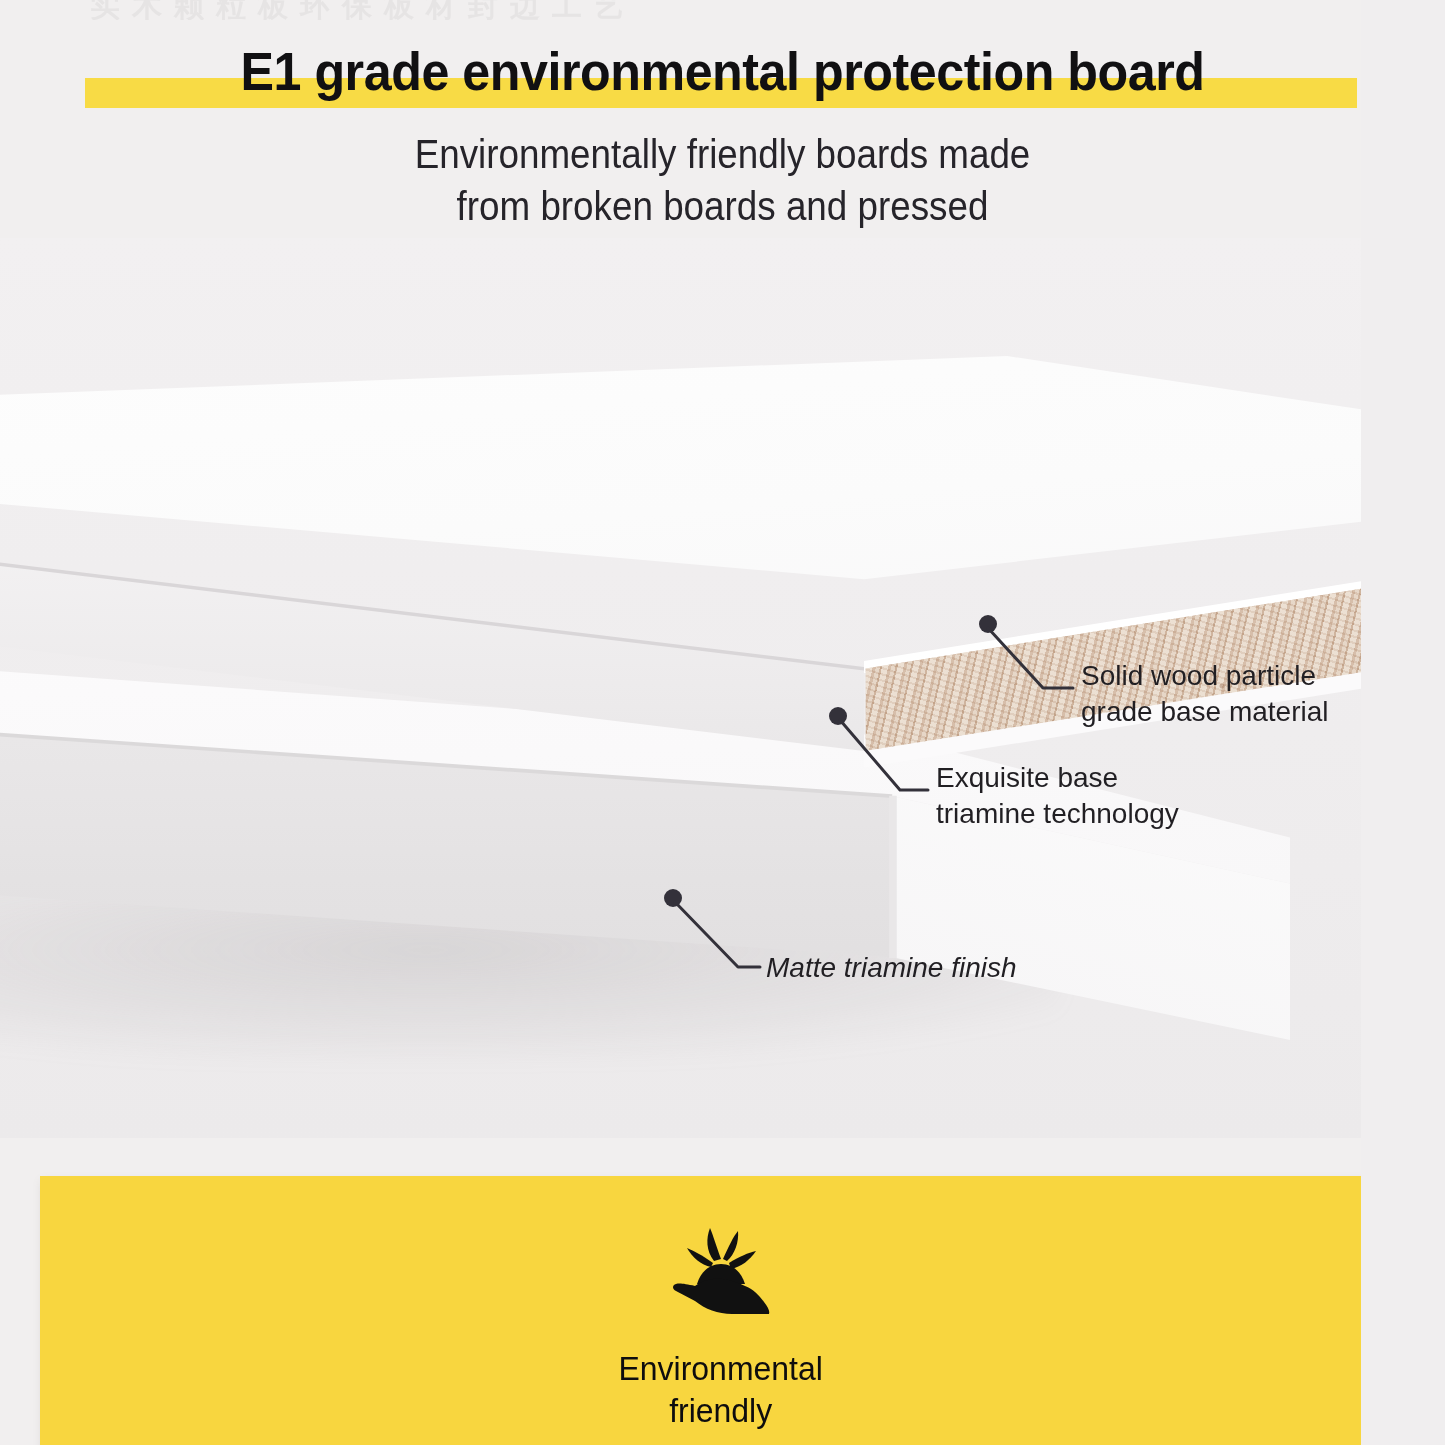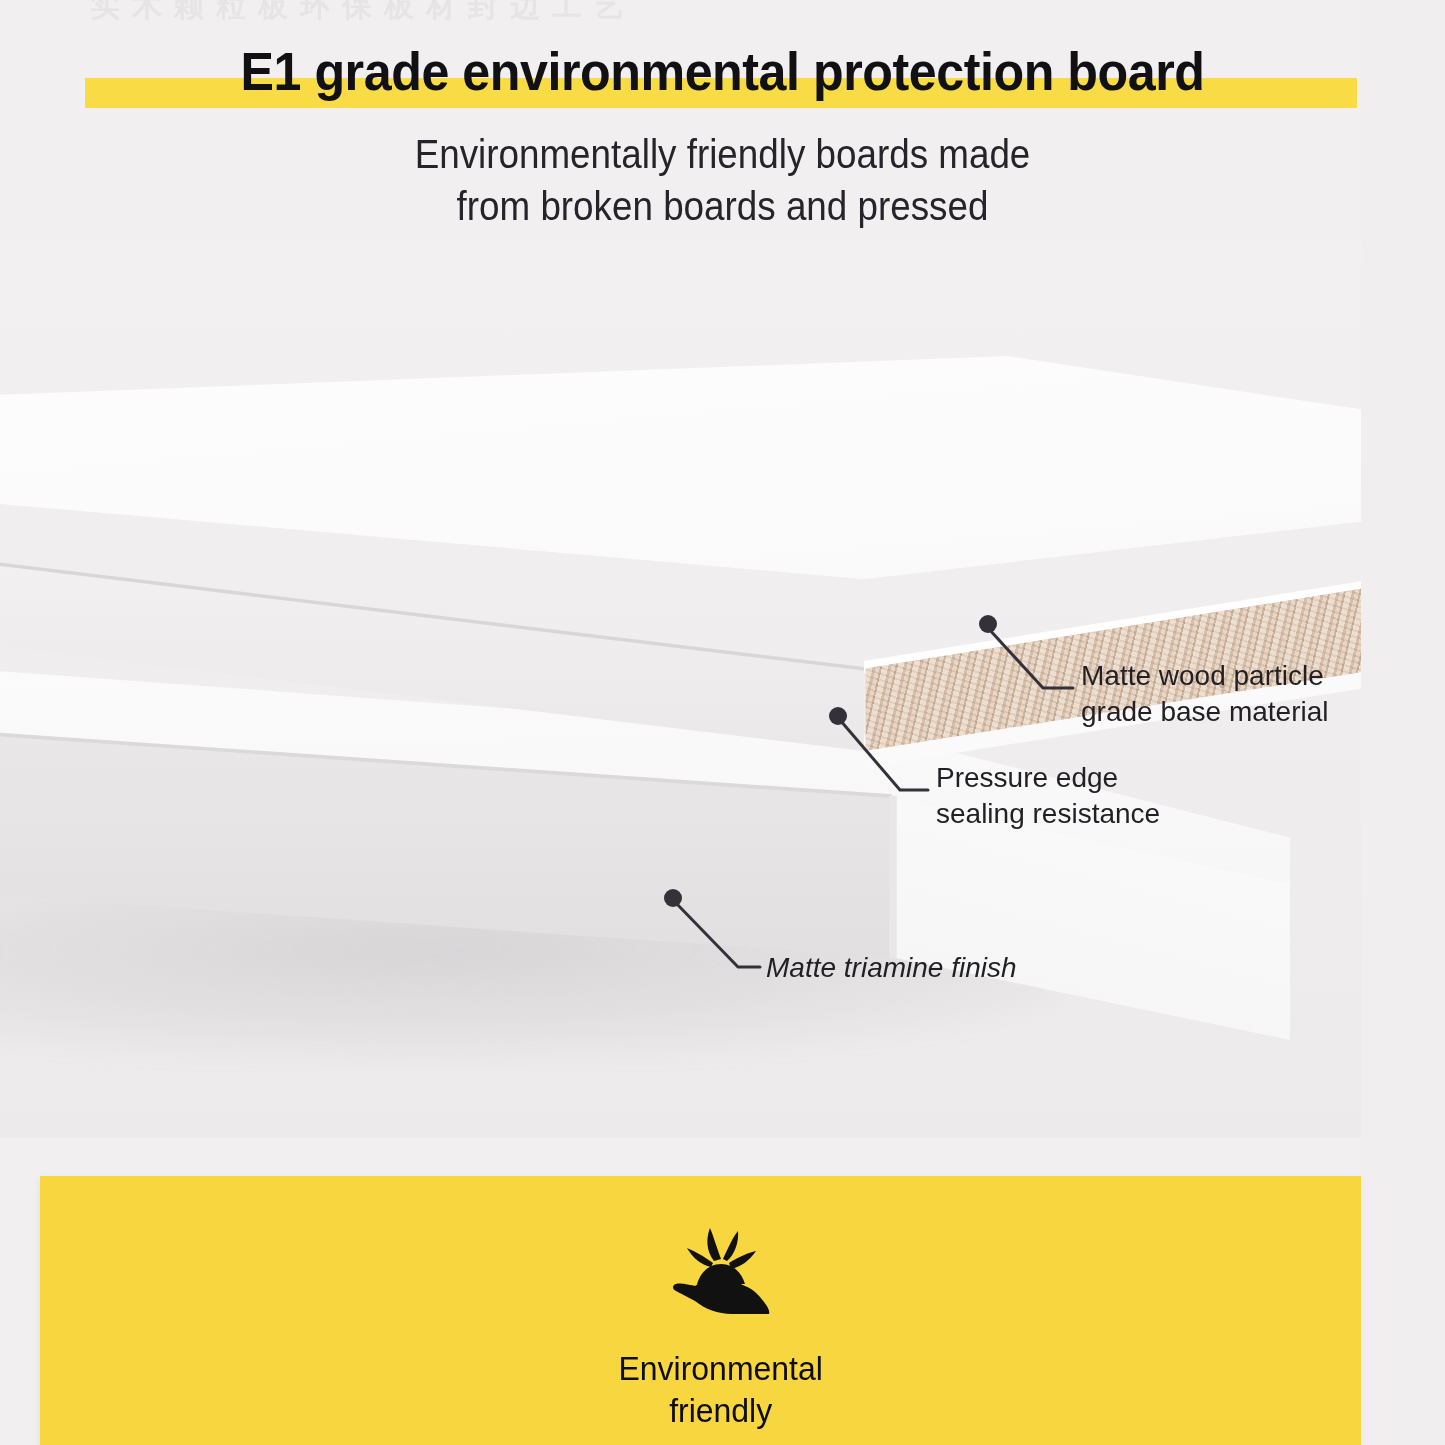--- a/index.html
+++ b/index.html
@@ -356,26 +356,26 @@
       </g>
 
       <g>
         <circle cx="673" cy="898" r="9" fill="#33313a"></circle>
         <path d="M675 902 L738 967 L760 967" stroke="#33313a" stroke-width="3" fill="none" stroke-linecap="round" stroke-linejoin="round"></path>
       </g>
     </svg>
   </div>
 
   <div class="callout-label" id="callout-0">
-    <span>Matte wood particle</span>
+    <span>Solid wood particle</span>
     <span>grade base material</span>
   </div>
   <div class="callout-label" id="callout-1">
-    <span>Pressure edge</span>
-    <span>sealing resistance</span>
+    <span>Exquisite base</span>
+    <span>triamine technology</span>
   </div>
   <div class="callout-label" id="callout-2">
     <span>Matte triamine finish</span>
   </div>
 
   <div class="feature-bar">
 
     <div class="feature-cell">
       <div class="feature-icon">
         <svg width="104" height="100" viewBox="0 0 104 100" fill="#111">

